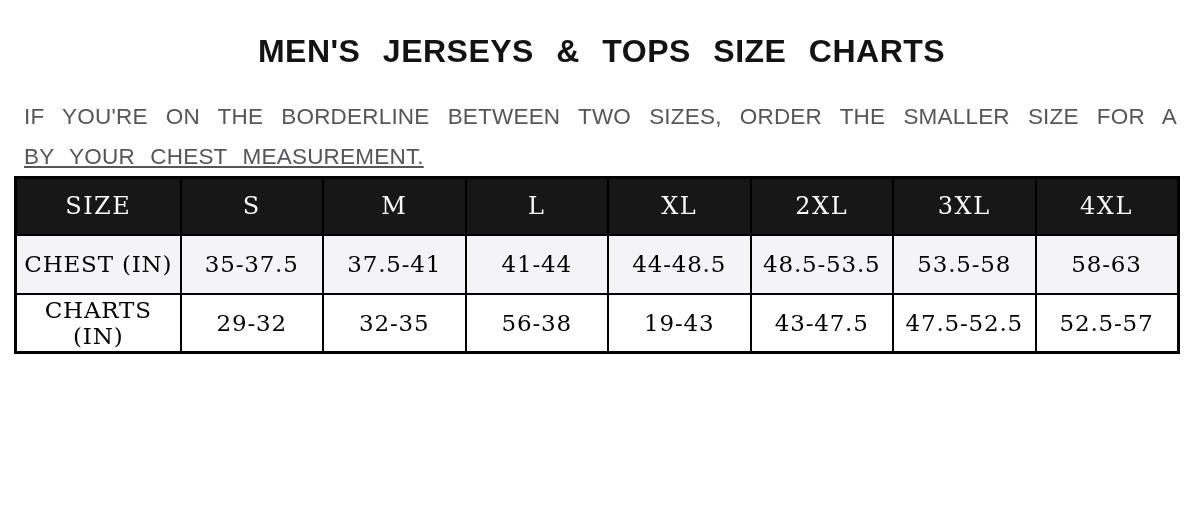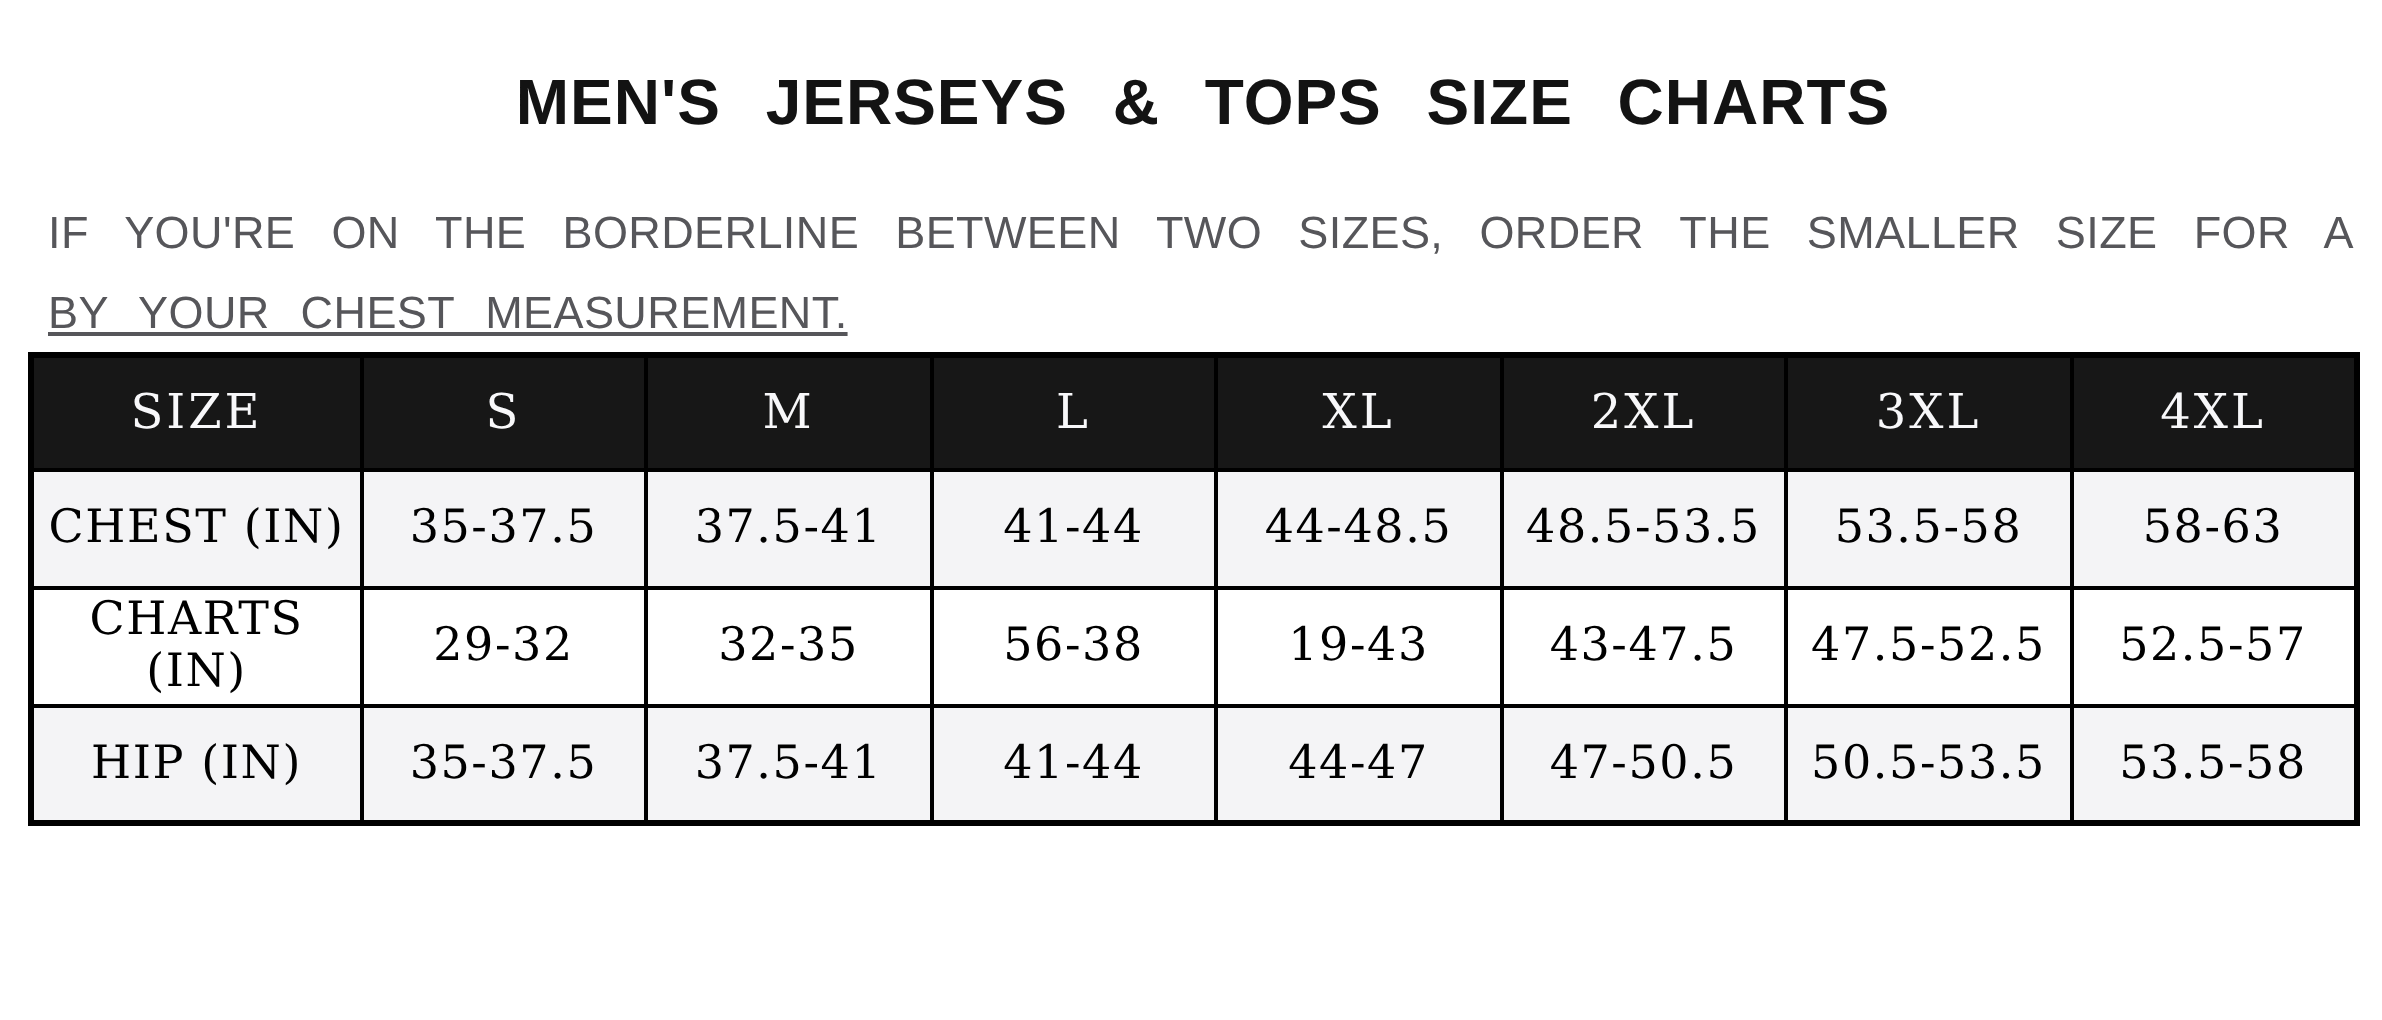--- a/index.html
+++ b/index.html
@@ -129,26 +129,16 @@
       <tr>
         <td>CHARTS (IN)</td>
         <td>29-32</td>
         <td>32-35</td>
         <td>56-38</td>
         <td>19-43</td>
         <td>43-47.5</td>
         <td>47.5-52.5</td>
         <td>52.5-57</td>
       </tr>
-      <tr>
-        <td>HIP (IN)</td>
-        <td>35-37.5</td>
-        <td>37.5-41</td>
-        <td>41-44</td>
-        <td>44-47</td>
-        <td>47-50.5</td>
-        <td>50.5-53.5</td>
-        <td>53.5-58</td>
-      </tr>
     </tbody>
   </table>
 
 </div>
 
 </body></html>

